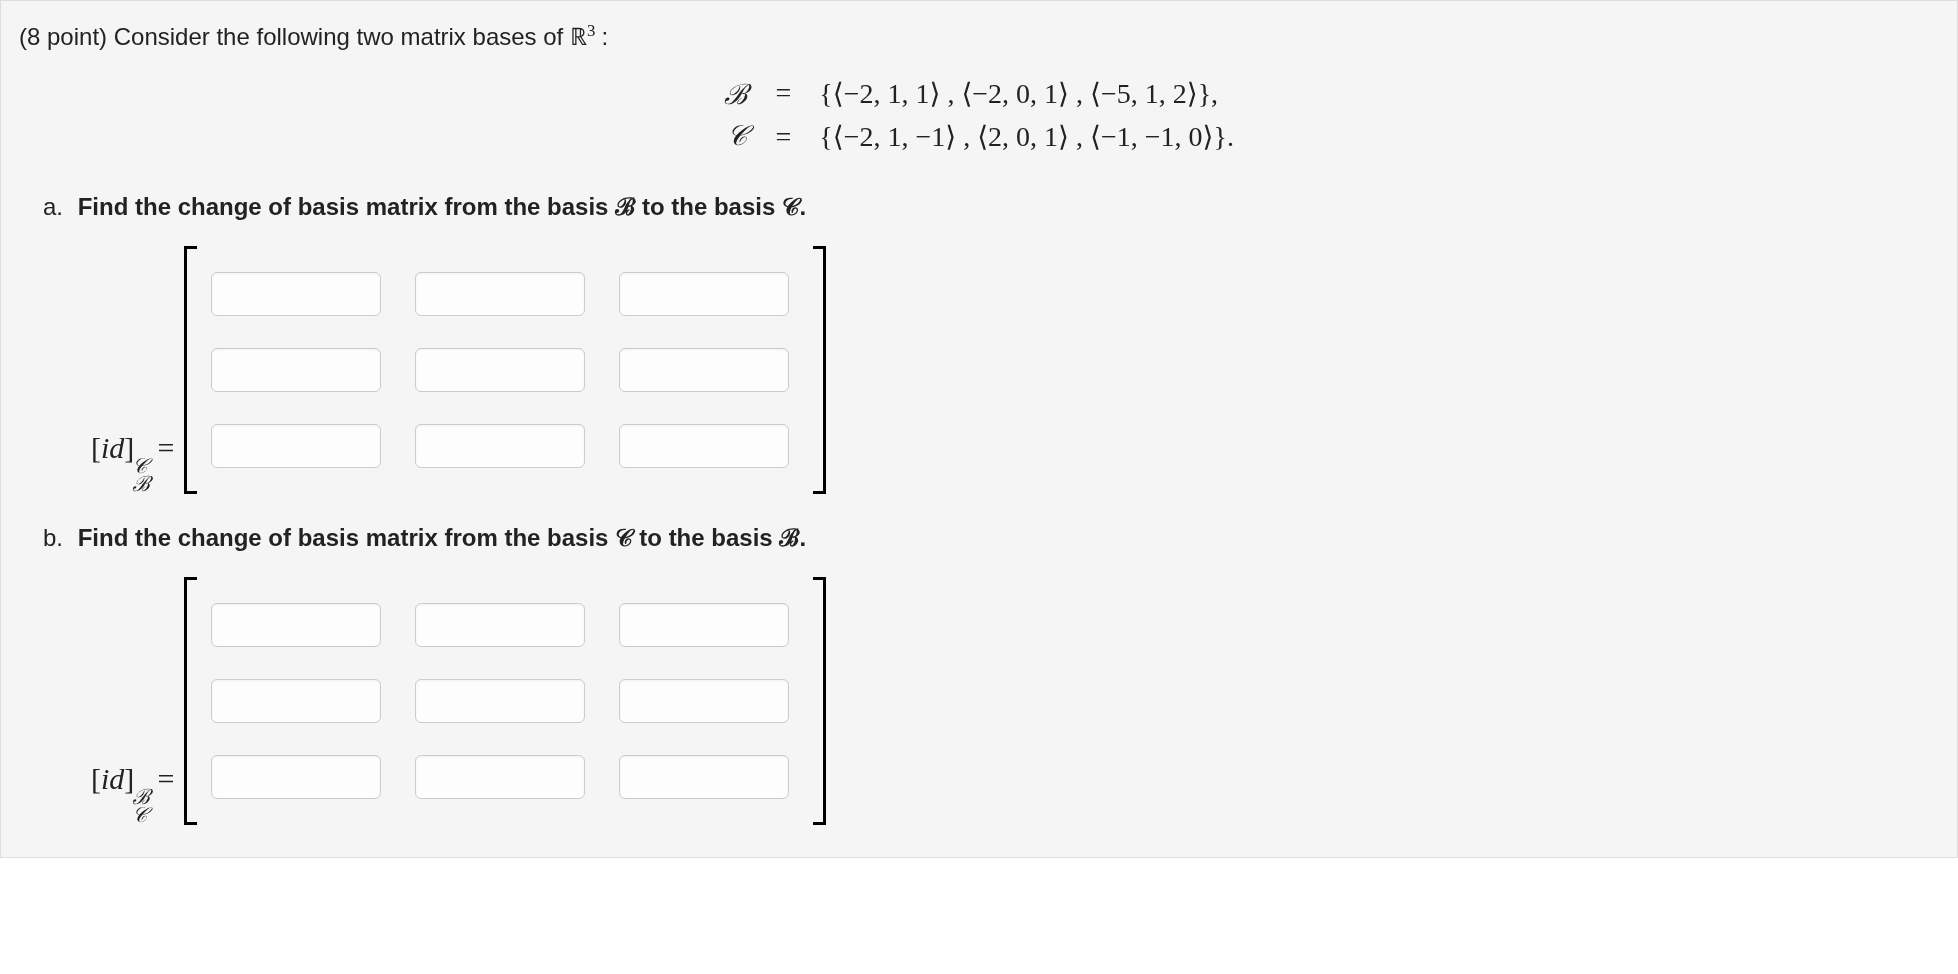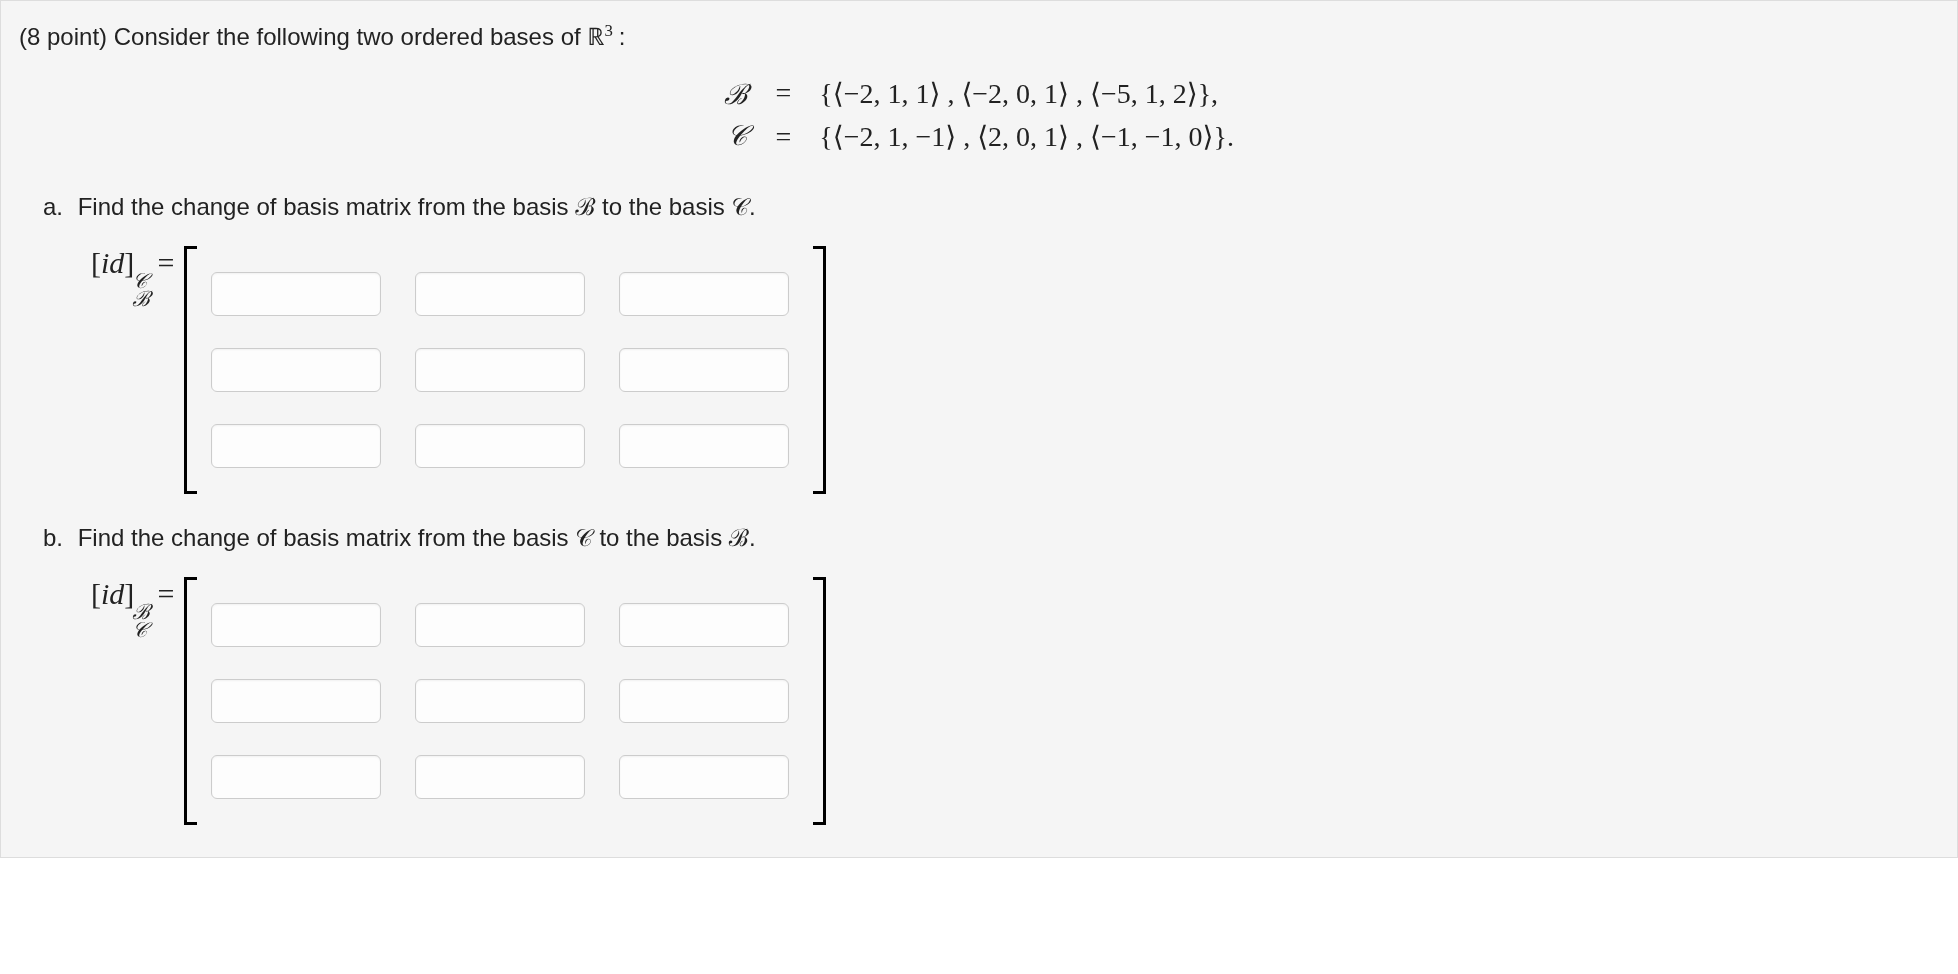--- a/index.html
+++ b/index.html
@@ -48,28 +48,29 @@
     .part {
       margin: 26px 0 0 24px;
     }
     .part-label {
       display: inline-block;
       margin-right: 8px;
     }
     .part-text {
       display: inline;
       font-size: 24px;
+      font-weight: bold;
     }
     .script-B {
       font-family: 'Times New Roman', serif;
       font-style: normal;
     }
     .matrix-area {
       display: flex;
-      align-items: flex-start;
+      align-items: flex-end;
       margin: 24px 0 0 48px;
     }
     .matrix-lhs {
       font-family: 'Times New Roman', serif;
       font-size: 30px;
       margin-right: 10px;
       font-style: italic;
     }
     .matrix-lhs .sub {
       font-size: 0.7em;
@@ -122,21 +123,21 @@
       margin-left: -2px;
     }
   </style>
 </head>
 <body>
 
 <div class="problem-container">
 
   <div class="problem-header">
     <span>(8 point)</span>
-    <span>Consider the following two ordered bases of</span>
+    <span>Consider the following two matrix bases of</span>
     <span class="r3">
       <span style="font-family: serif;">ℝ</span><sup>3</sup>
     </span><span>:</span>
   </div>
 
   <div class="basis-definitions">
     <table class="basis-table">
       <tbody>
           <tr>
         <td style="text-align:right; font-style:italic;">ℬ</td>

